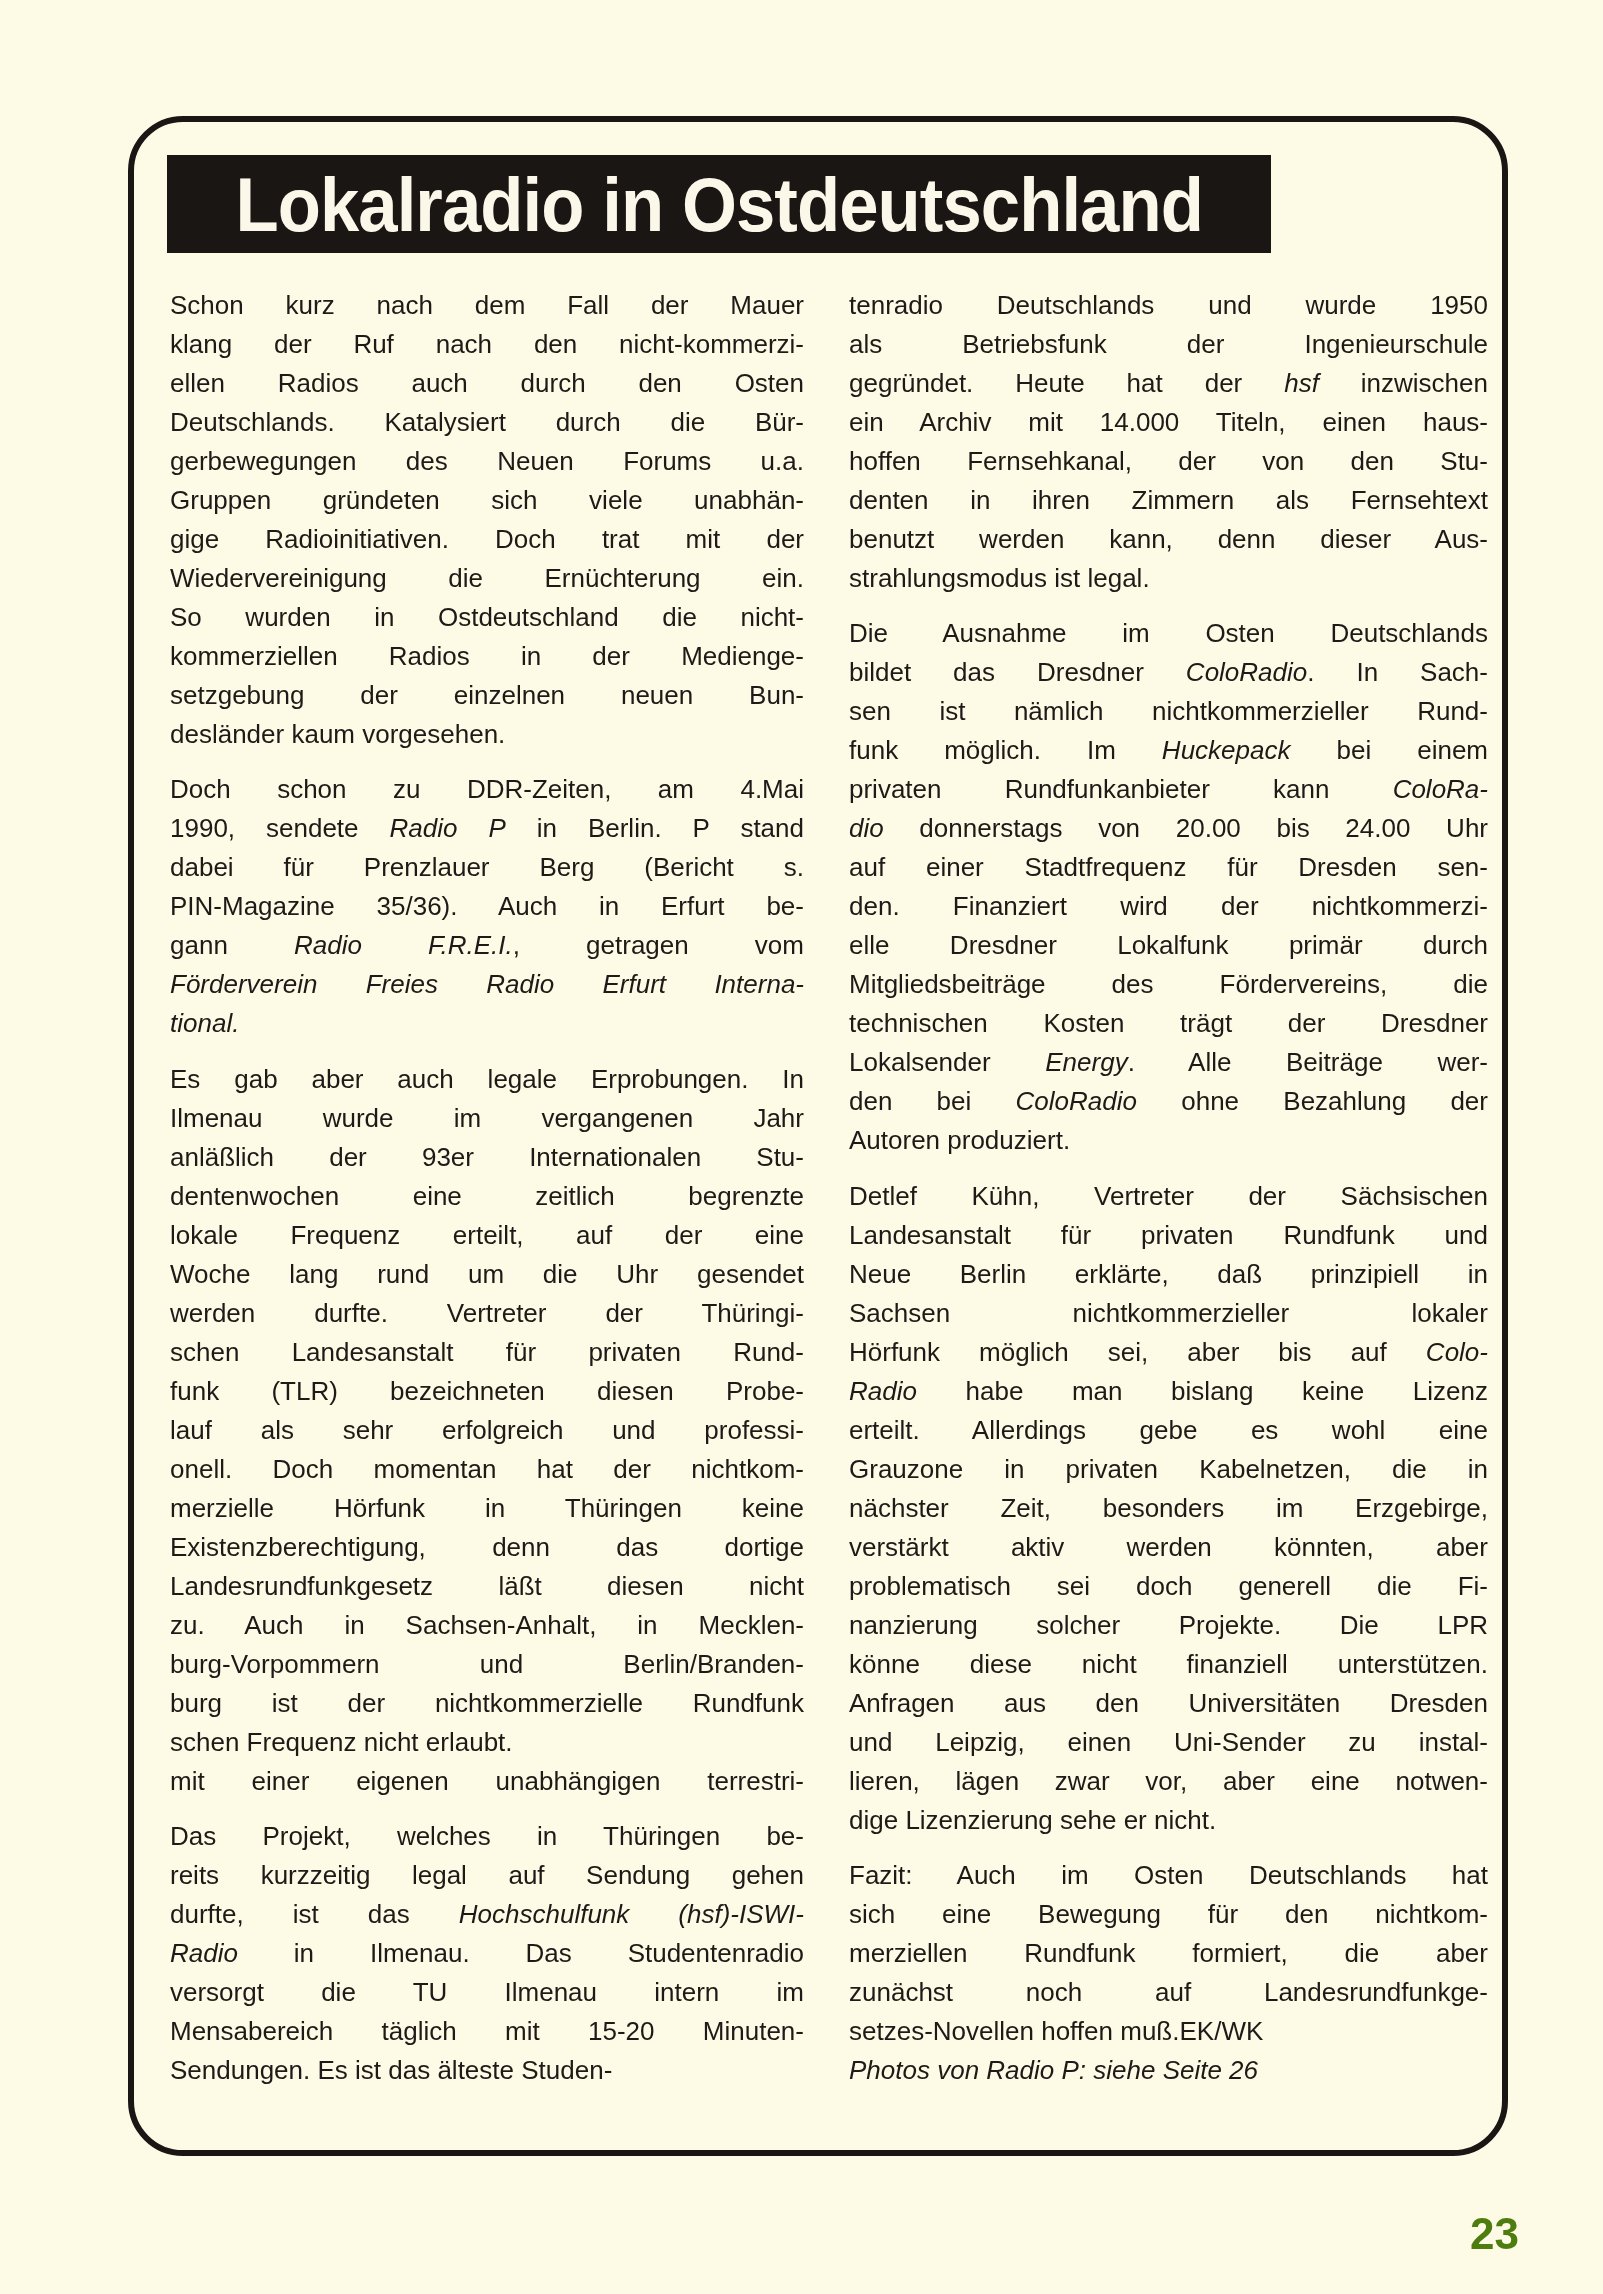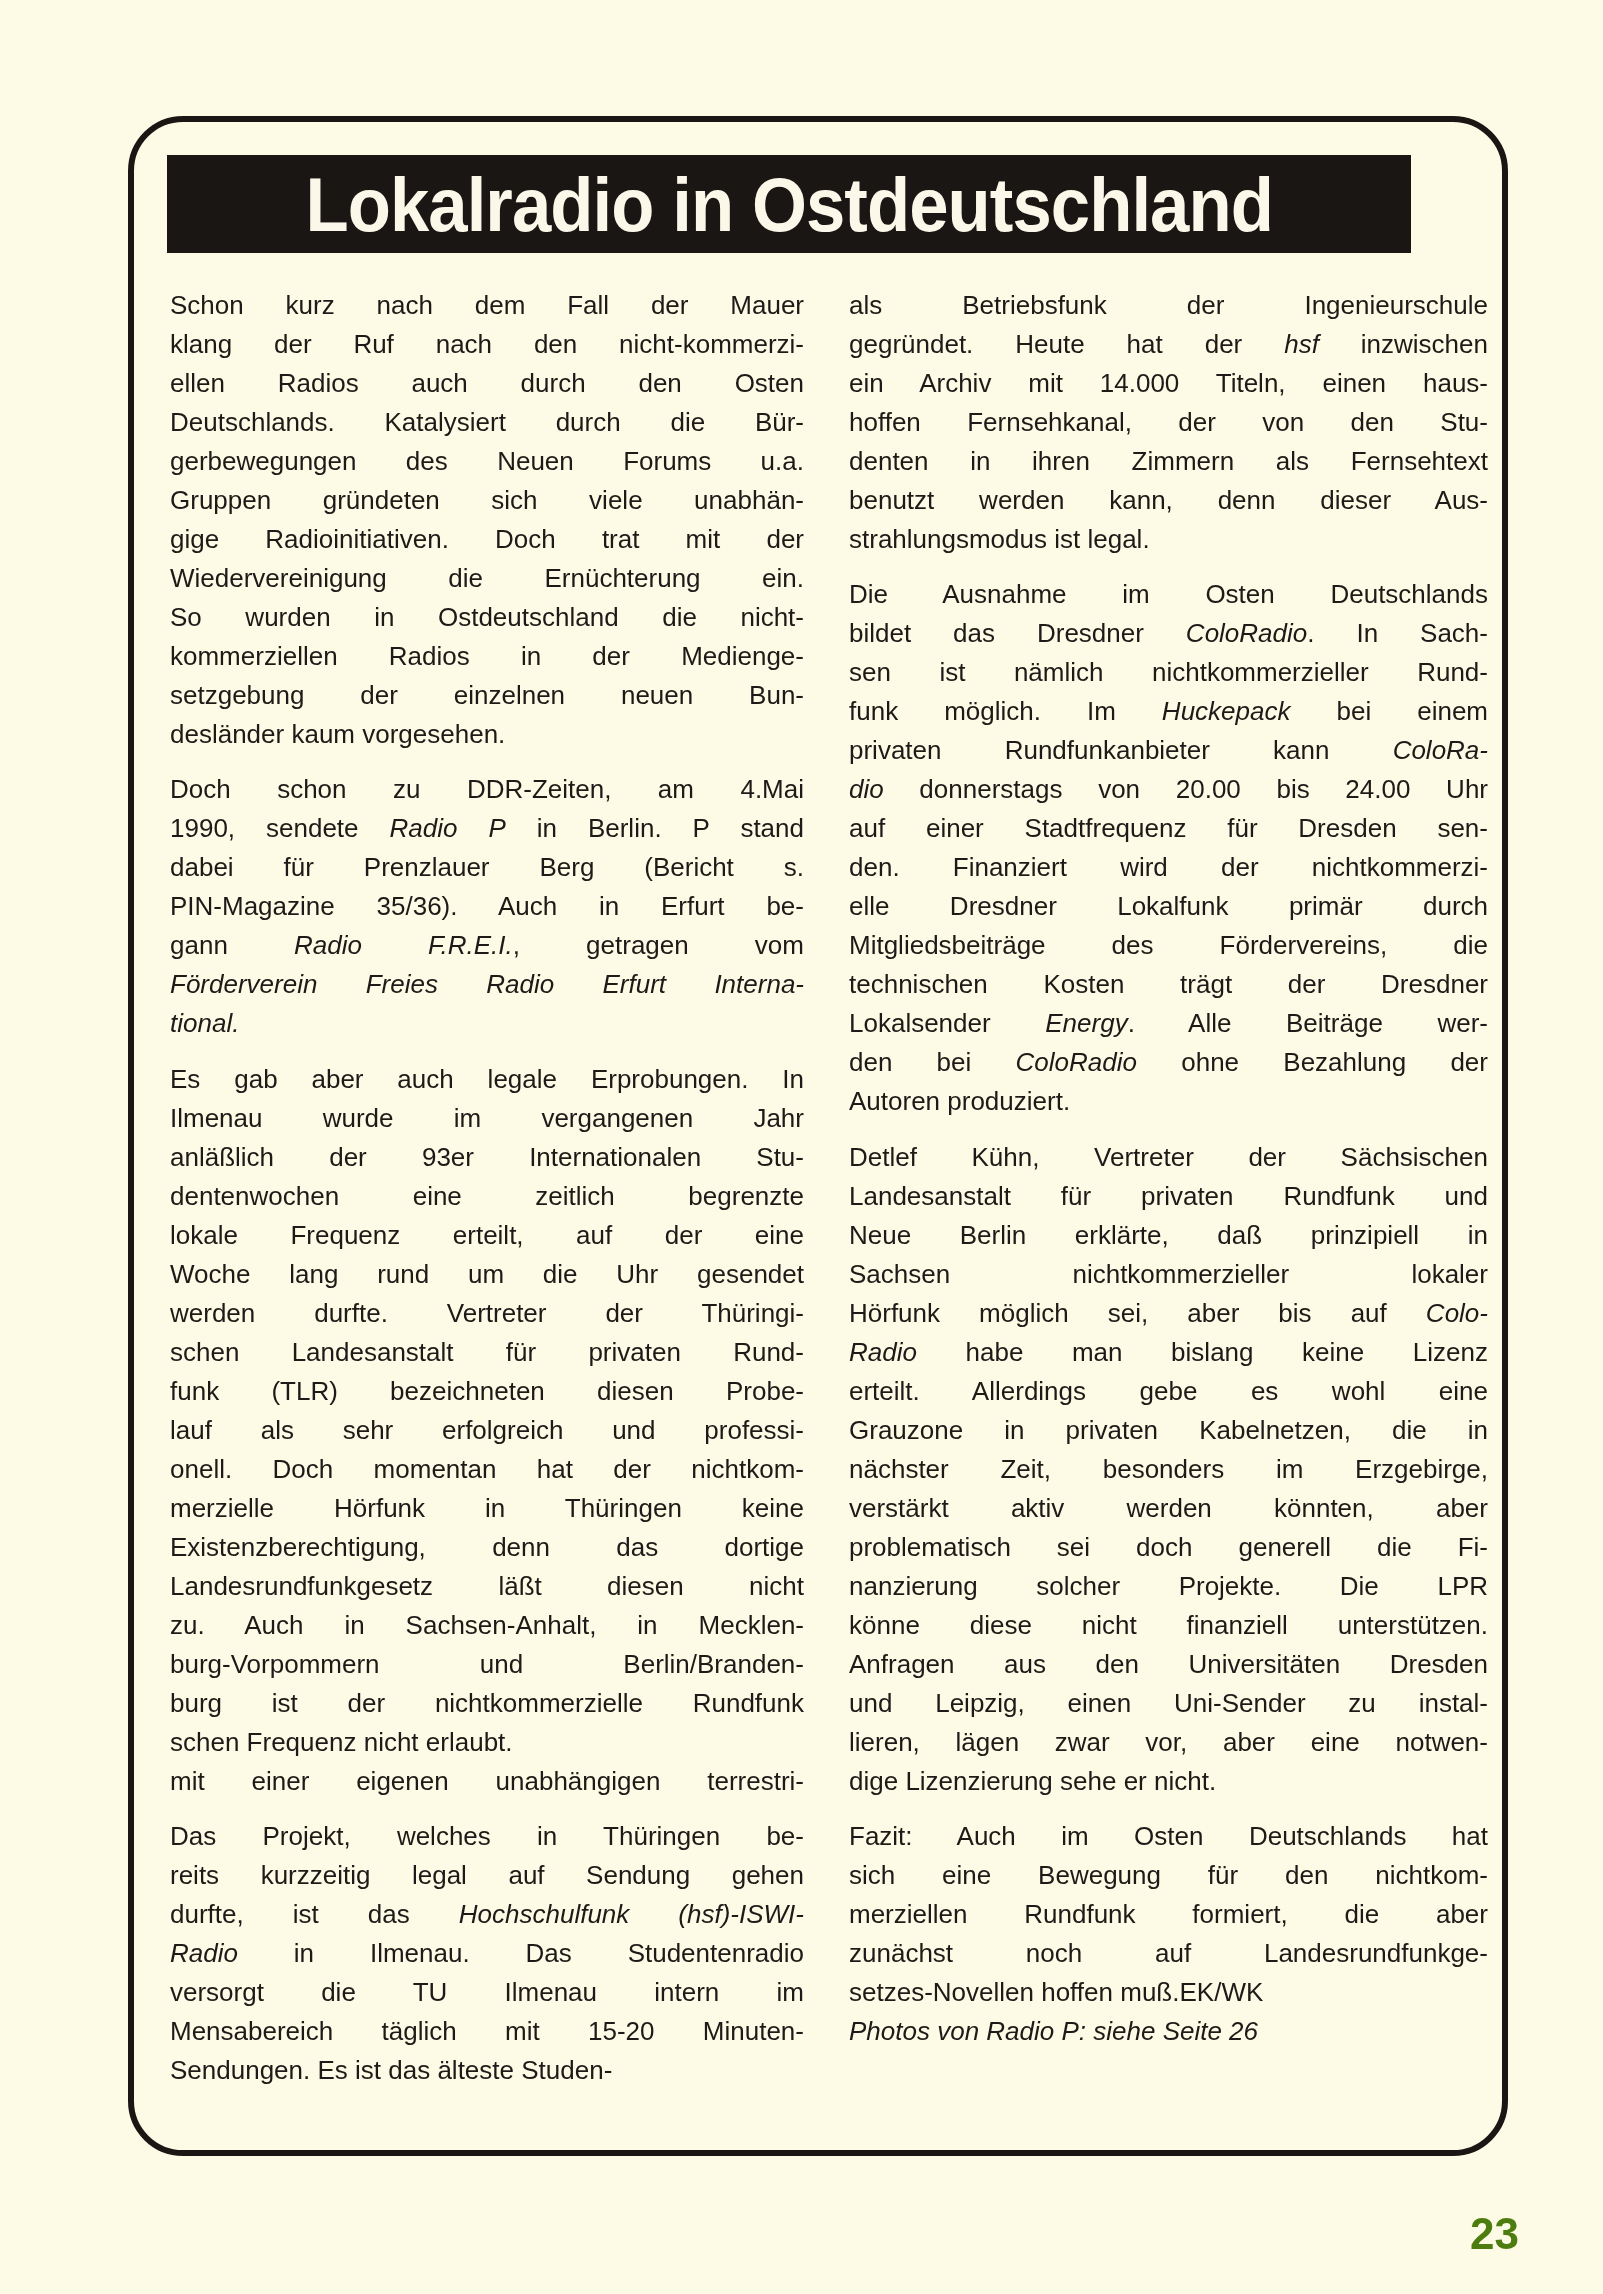--- a/index.html
+++ b/index.html
@@ -15,21 +15,21 @@
     position: absolute;
     left: 128px; top: 116px;
     width: 1380px; height: 2040px;
     border: 6.7px solid #1a1614;
     border-radius: 55px;
     box-sizing: border-box;
   }
   .title-bar {
     position: absolute;
     left: 167px; top: 155px;
-    width: 1244px; height: 98px;
+    width: 1104px; height: 98px;
     background: #1a1614;
     display: flex; align-items: center; justify-content: center;
   }
   .title-bar h1 {
     margin: 0;
     color: #fbf8ea;
     font-family: "Liberation Sans", sans-serif;
     font-weight: bold;
     font-size: 76px;
     letter-spacing: -1px;
@@ -118,20 +118,21 @@
       <span class="ln">reits kurzzeitig legal auf Sendung gehen</span>
       <span class="ln">durfte, ist das <em>Hochschulfunk (hsf)-ISWI-</em></span>
       <span class="ln"><em>Radio</em> in Ilmenau. Das Studentenradio</span>
       <span class="ln">versorgt die TU Ilmenau intern im</span>
       <span class="ln">Mensabereich täglich mit 15-20 Minuten-</span>
       <span class="ln last">Sendungen. Es ist das älteste Studen-</span>
     </p>
   </div>
 <div class="col right" id="col-right">
     <p>
+      <span class="ln">tenradio Deutschlands und wurde 1950</span>
       <span class="ln">als Betriebsfunk der Ingenieurschule</span>
       <span class="ln">gegründet. Heute hat der <em>hsf</em> inzwischen</span>
       <span class="ln">ein Archiv mit 14.000 Titeln, einen haus-</span>
       <span class="ln">hoffen Fernsehkanal, der von den Stu-</span>
       <span class="ln">denten in ihren Zimmern als Fernsehtext</span>
       <span class="ln">benutzt werden kann, denn dieser Aus-</span>
       <span class="ln last">strahlungsmodus ist legal.</span>
     </p>
     <p>
       <span class="ln">Die Ausnahme im Osten Deutschlands</span>

